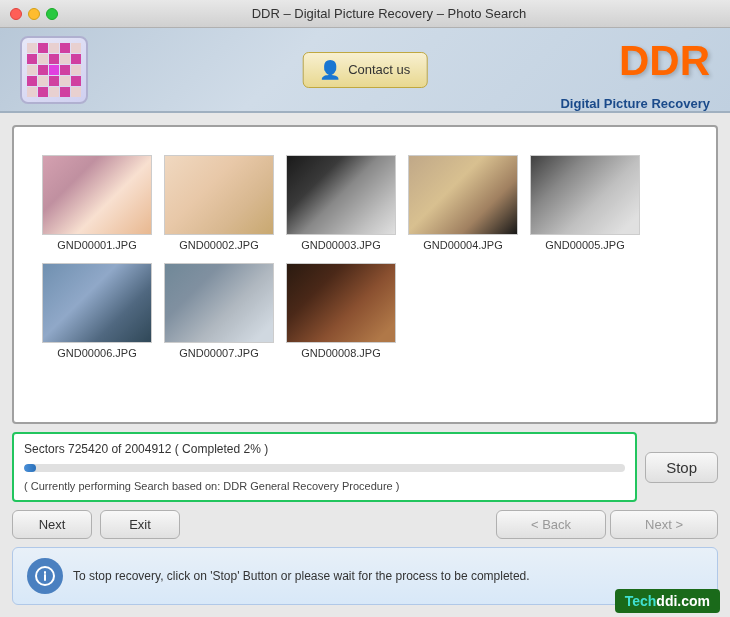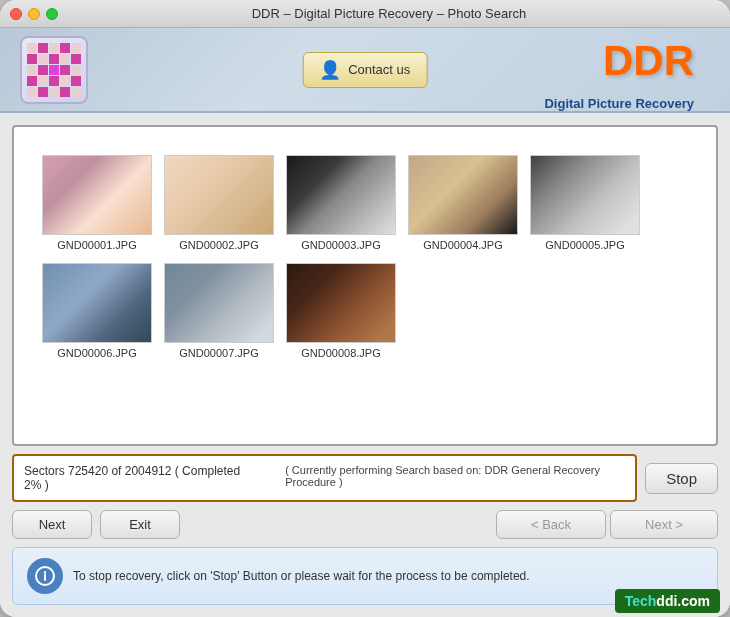--- a/index.html
+++ b/index.html
@@ -8,21 +8,21 @@
       height: 617px;
       font-family: -apple-system, BlinkMacSystemFont, "Helvetica Neue", Arial, sans-serif;
       font-size: 12px;
       background: #c8c8c8;
       overflow: hidden;
     }
     .window {
       width: 730px;
       height: 617px;
       background: #ececec;
-      border-radius: 16px;
+      border-radius: 0;
       overflow: hidden;
       display: flex;
       flex-direction: column;
       box-shadow: 0 4px 20px rgba(0,0,0,0.4);
     }
     
     .titlebar {
       background: linear-gradient(to bottom, #e8e8e8, #d0d0d0);
       height: 28px;
       display: flex;
@@ -95,21 +95,21 @@
       display: flex;
       align-items: center;
       gap: 6px;
       color: #333;
     }
     .contact-icon {
       font-size: 18px;
     }
     .brand-text {
       position: absolute;
-      right: 36px;
+      right: 20px;
       top: 12px;
       text-align: right;
     }
     .brand-ddr {
       font-size: 42px;
       font-weight: bold;
       color: #ff6600;
       text-shadow: 2px 2px 4px rgba(0,0,0,0.2);
       line-height: 1;
     }
@@ -182,26 +182,26 @@
     
     .progress-area {
       display: flex;
       gap: 8px;
       align-items: stretch;
       flex-shrink: 0;
     }
     .progress-box {
       flex: 1;
       background: white;
-      border: 2px solid #a16207;
+      border: 2px solid #22c55e;
       border-radius: 4px;
       padding: 8px 10px;
       display: flex;
-      flex-direction: row;
-      gap: 20px;
+      flex-direction: column;
+      gap: 8px;
     }
     .progress-status {
       font-size: 12px;
       color: #333;
     }
     .progress-bar-container {
       height: 8px;
       background: #e0e0e0;
       border-radius: 4px;
       overflow: hidden;

